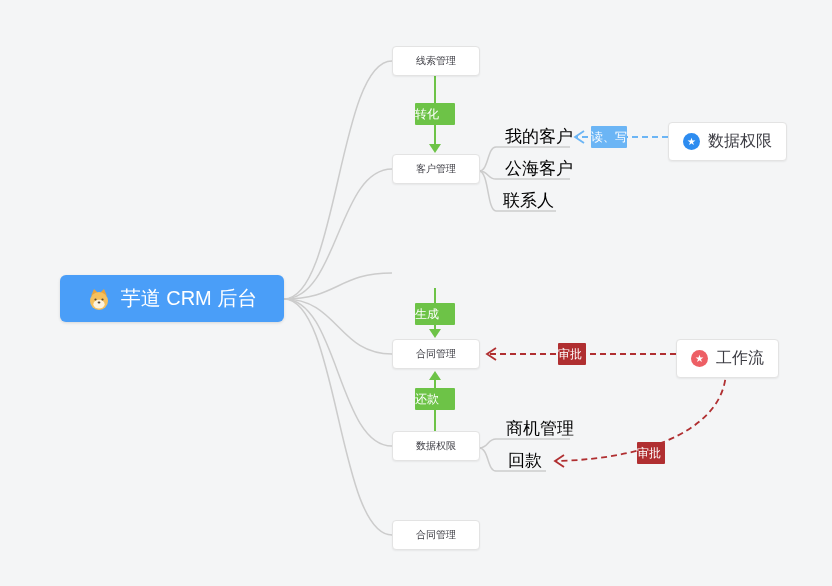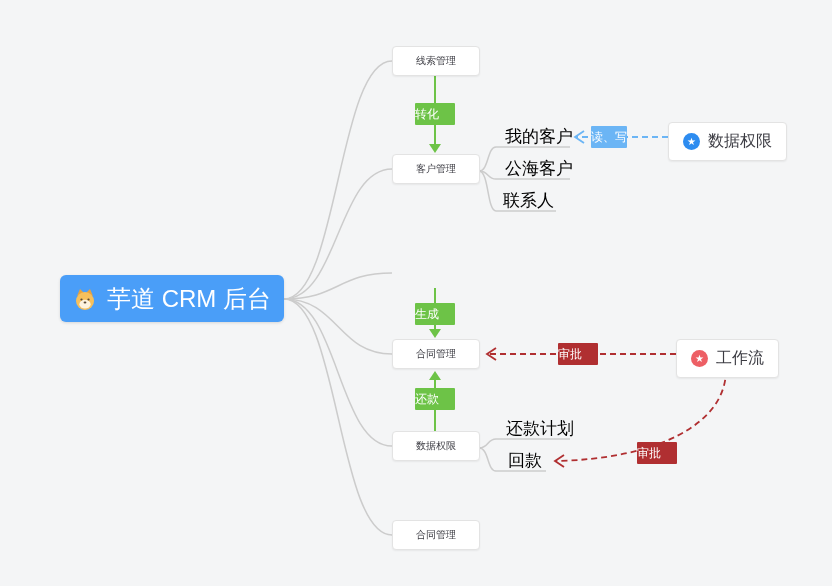--- a/index.html
+++ b/index.html
@@ -9,24 +9,24 @@
   .canvas{position:relative;width:832px;height:586px;background:#f4f5f6;overflow:hidden}
   .wires{position:absolute;left:0;top:0}
   .node{position:absolute;left:392px;width:88px;height:30px;line-height:28px;text-align:center;
         background:#fff;border:1px solid #e3e3e3;border-radius:4px;font-size:10px;color:#3c3c43;
         box-shadow:0 1px 2px rgba(0,0,0,.06);cursor:pointer}
   .leaf{position:absolute;font-size:17px;height:18px;line-height:18px;color:#000000;cursor:pointer}
   .badge{position:absolute;height:22px;line-height:22px;text-align:left;border-radius:1px;
          color:#fff;font-size:12px}
   .badge-green{background:#6dc347;width:40px}
   .badge-blue{background:#6bb5f5;width:36px}
-  .badge-red{background:#b02f31;width:40px}
+  .badge-red{background:#b02f31;width:28px}
   .central{position:absolute;left:60px;top:275px;width:224px;height:47px;background:#4a9ef8;
            border-radius:6px;display:flex;align-items:center;justify-content:center;gap:10px;
-           color:#fff;font-size:24px;cursor:pointer;box-shadow:0 1px 3px rgba(0,0,0,.12)}
+           color:#fff;font-size:20px;cursor:pointer;box-shadow:0 1px 3px rgba(0,0,0,.12)}
   .side-node{position:absolute;height:39px;background:#fff;border:1px solid #e3e3e3;border-radius:4px;
              display:flex;align-items:center;gap:8px;padding:0 14px;font-size:16px;color:#3c3c43;
              box-shadow:0 1px 2px rgba(0,0,0,.06);cursor:pointer}
   .star{width:17px;height:17px;border-radius:50%;display:flex;align-items:center;justify-content:center;
         color:#fff;font-size:10px;flex:0 0 17px}
   .star::before{content:"★"}
   .star-blue{background:#2d8cf0}
   .star-pink{background:#ed5f65}
   .dog{width:24px;height:24px;flex:0 0 24px}
 </style>
@@ -96,21 +96,21 @@
   <div class="node" style="top:46px">线索管理</div>
   <div class="node" style="top:154px">客户管理</div>
   <div class="node" style="top:339px">合同管理</div>
   <div class="node" style="top:431px">数据权限</div>
   <div class="node" style="top:520px">合同管理</div>
 
   <div class="leaf" style="left:505px;top:128px">我的客户</div>
   <div class="leaf" style="left:505px;top:160px">公海客户</div>
   <div class="leaf" style="left:503px;top:192px">联系人</div>
 
-  <div class="leaf" style="left:506px;top:420px">还款计划</div>
+  <div class="leaf" style="left:506px;top:420px">商机管理</div>
   <div class="leaf" style="left:508px;top:452px">回款</div>
 
   <div class="side-node" style="left:668px;top:122px">
     <span class="star star-blue"></span>
     <span>数据权限</span>
   </div>
   <div class="side-node" style="left:676px;top:339px">
     <span class="star star-pink"></span>
     <span>工作流</span>
   </div>

